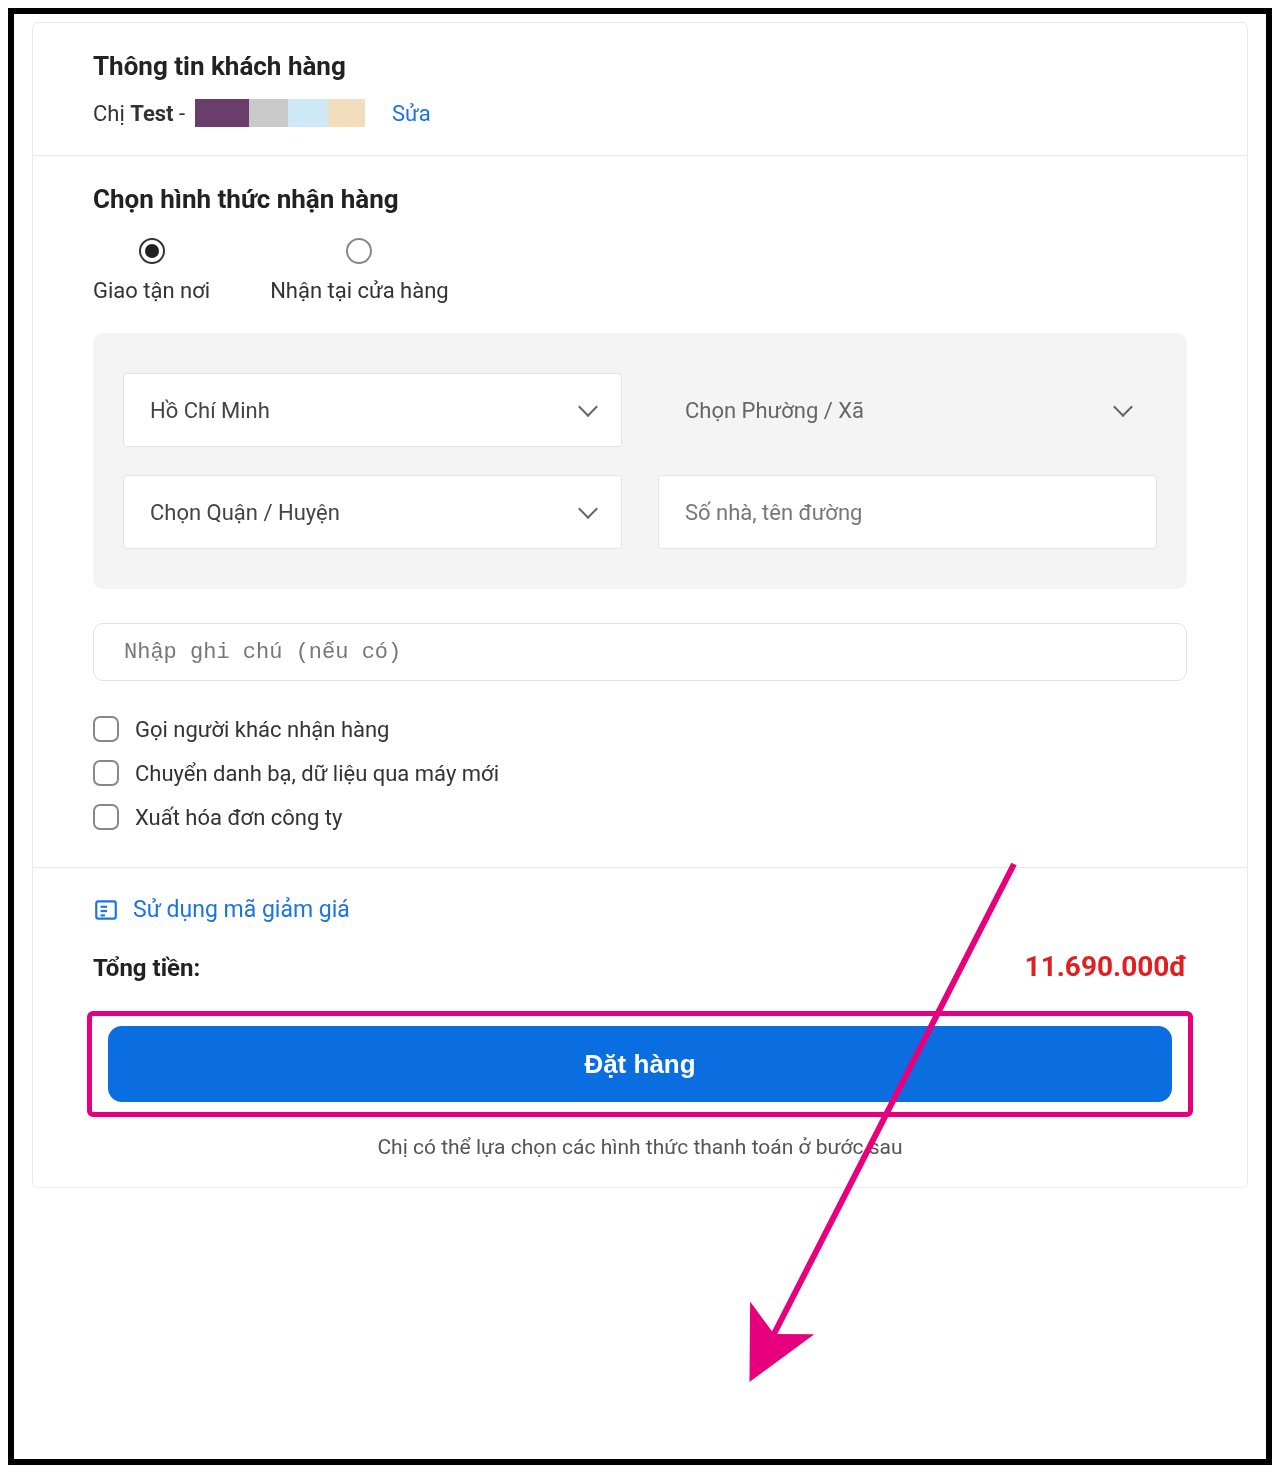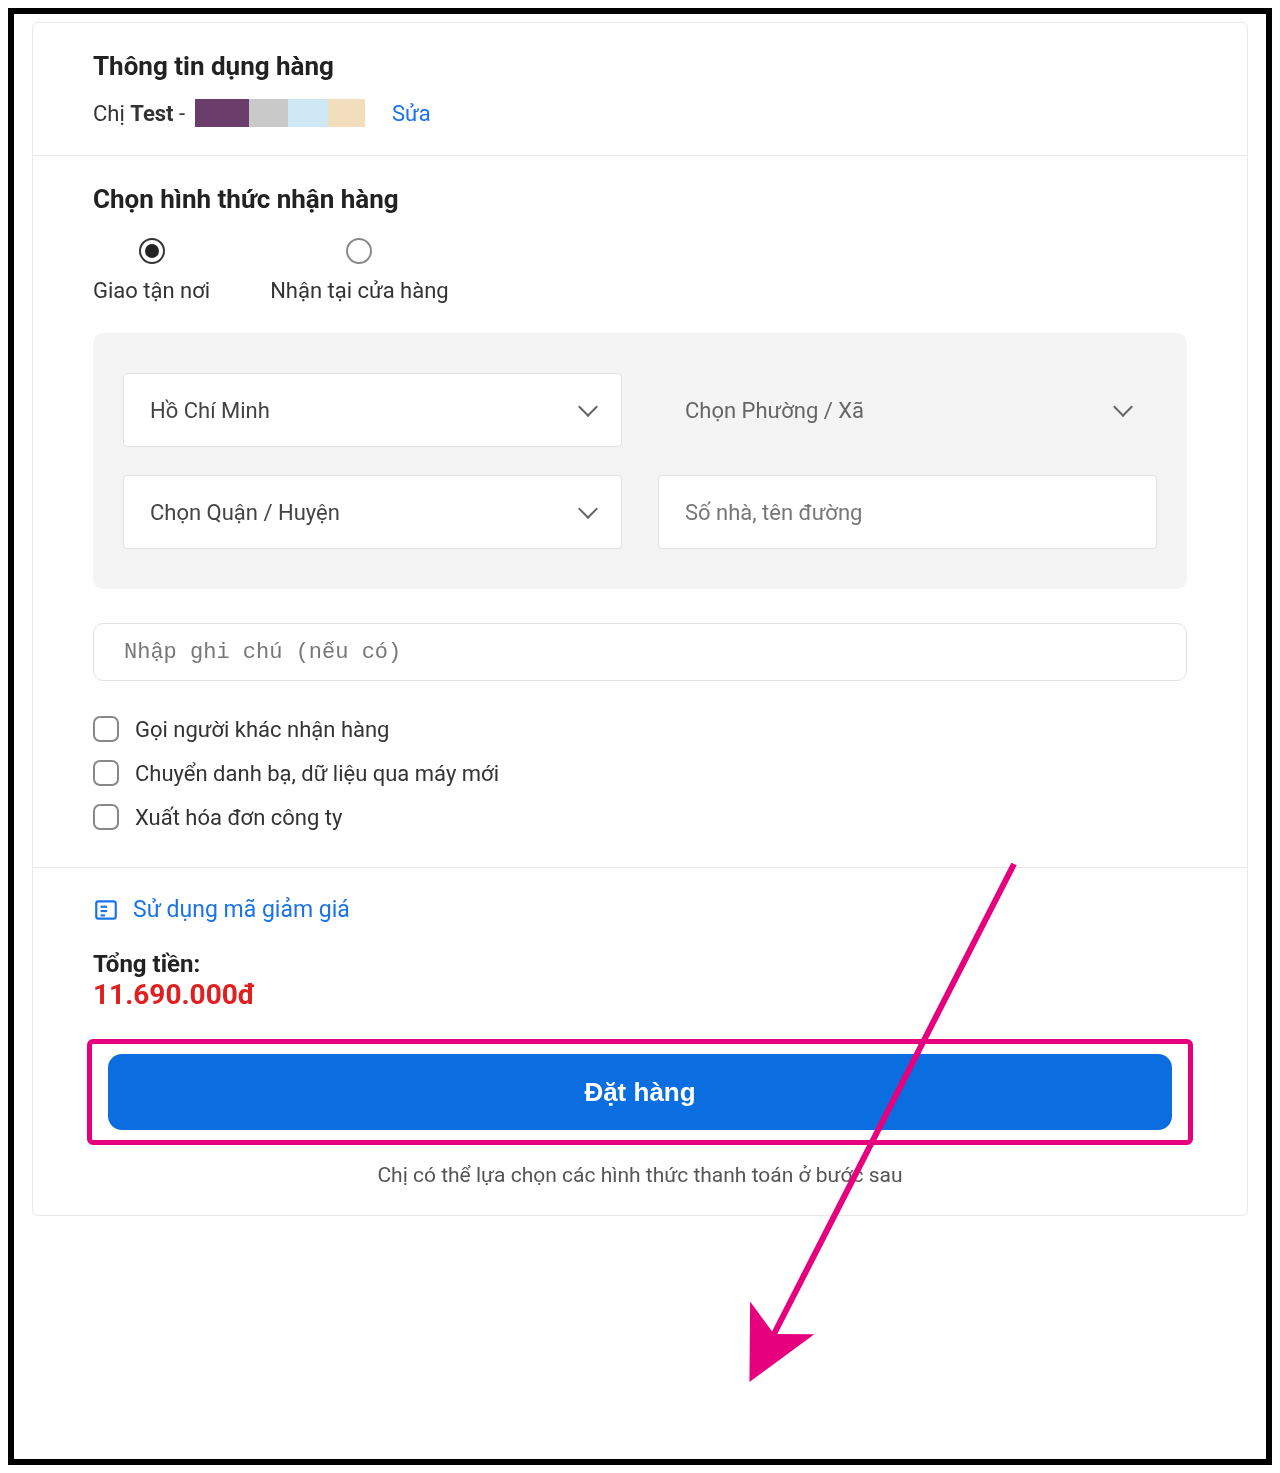--- a/index.html
+++ b/index.html
@@ -164,21 +164,20 @@
   }
   .coupon-icon {
     width: 26px;
     height: 26px;
   }
   .total-row {
     display: flex;
     justify-content: space-between;
     align-items: baseline;
     margin-bottom: 28px;
-    flex-direction: column;
   }
   .total-label { font-size: 24px; font-weight: 700; color: #222; }
   .total-value { font-size: 28px; font-weight: 700; color: #e02020; }
   .order-btn-wrap {
     border: 5px solid #e6007e;
     border-radius: 6px;
     padding: 10px 16px;
     margin: 0 -6px 18px -6px;
   }
   .order-btn {
@@ -202,21 +201,21 @@
     pointer-events: none;
   }
 </style>
 </head>
 <body>
 
 <div class="outer-frame">
   <div class="card">
 
     <div class="section">
-      <div class="title">Thông tin dụng hàng</div>
+      <div class="title">Thông tin khách hàng</div>
       <div class="customer-line">
         <span class="label">Chị</span>
         <span class="name">Test</span>
         <span> - </span>
         <span class="redacted"></span>
         <span class="edit-link">Sửa</span>
       </div>
     </div>
 
     <div class="section">

